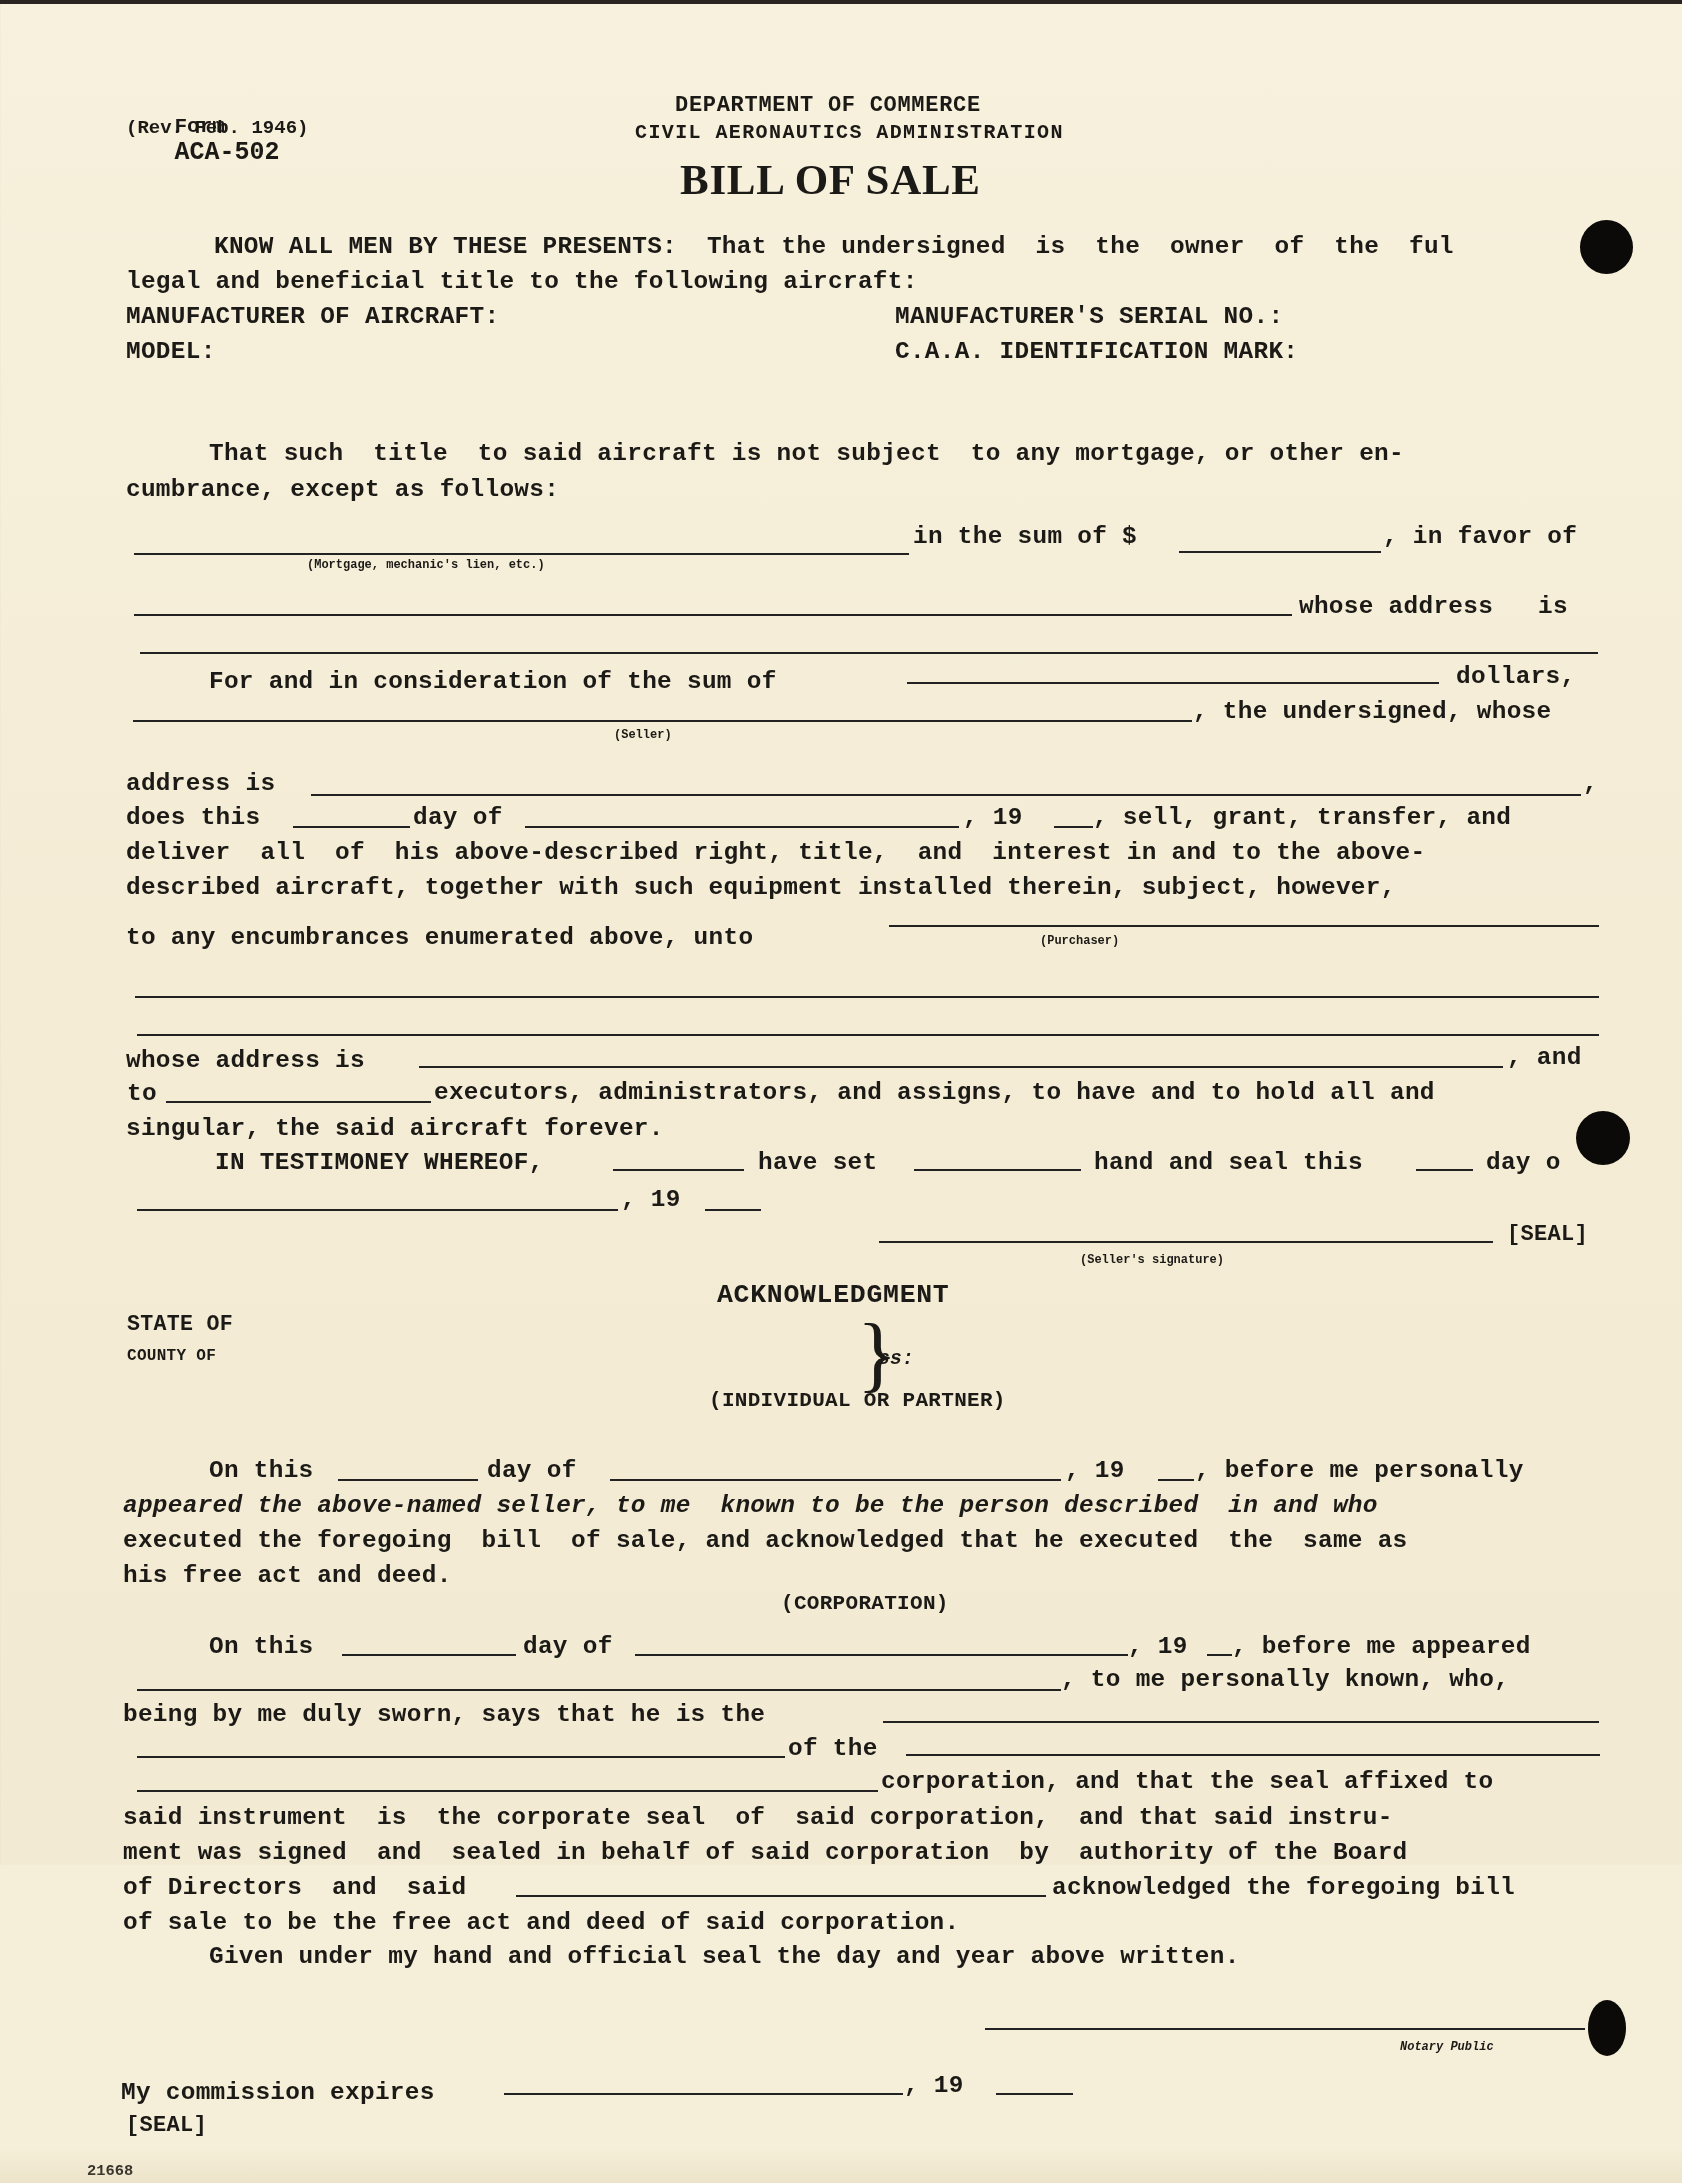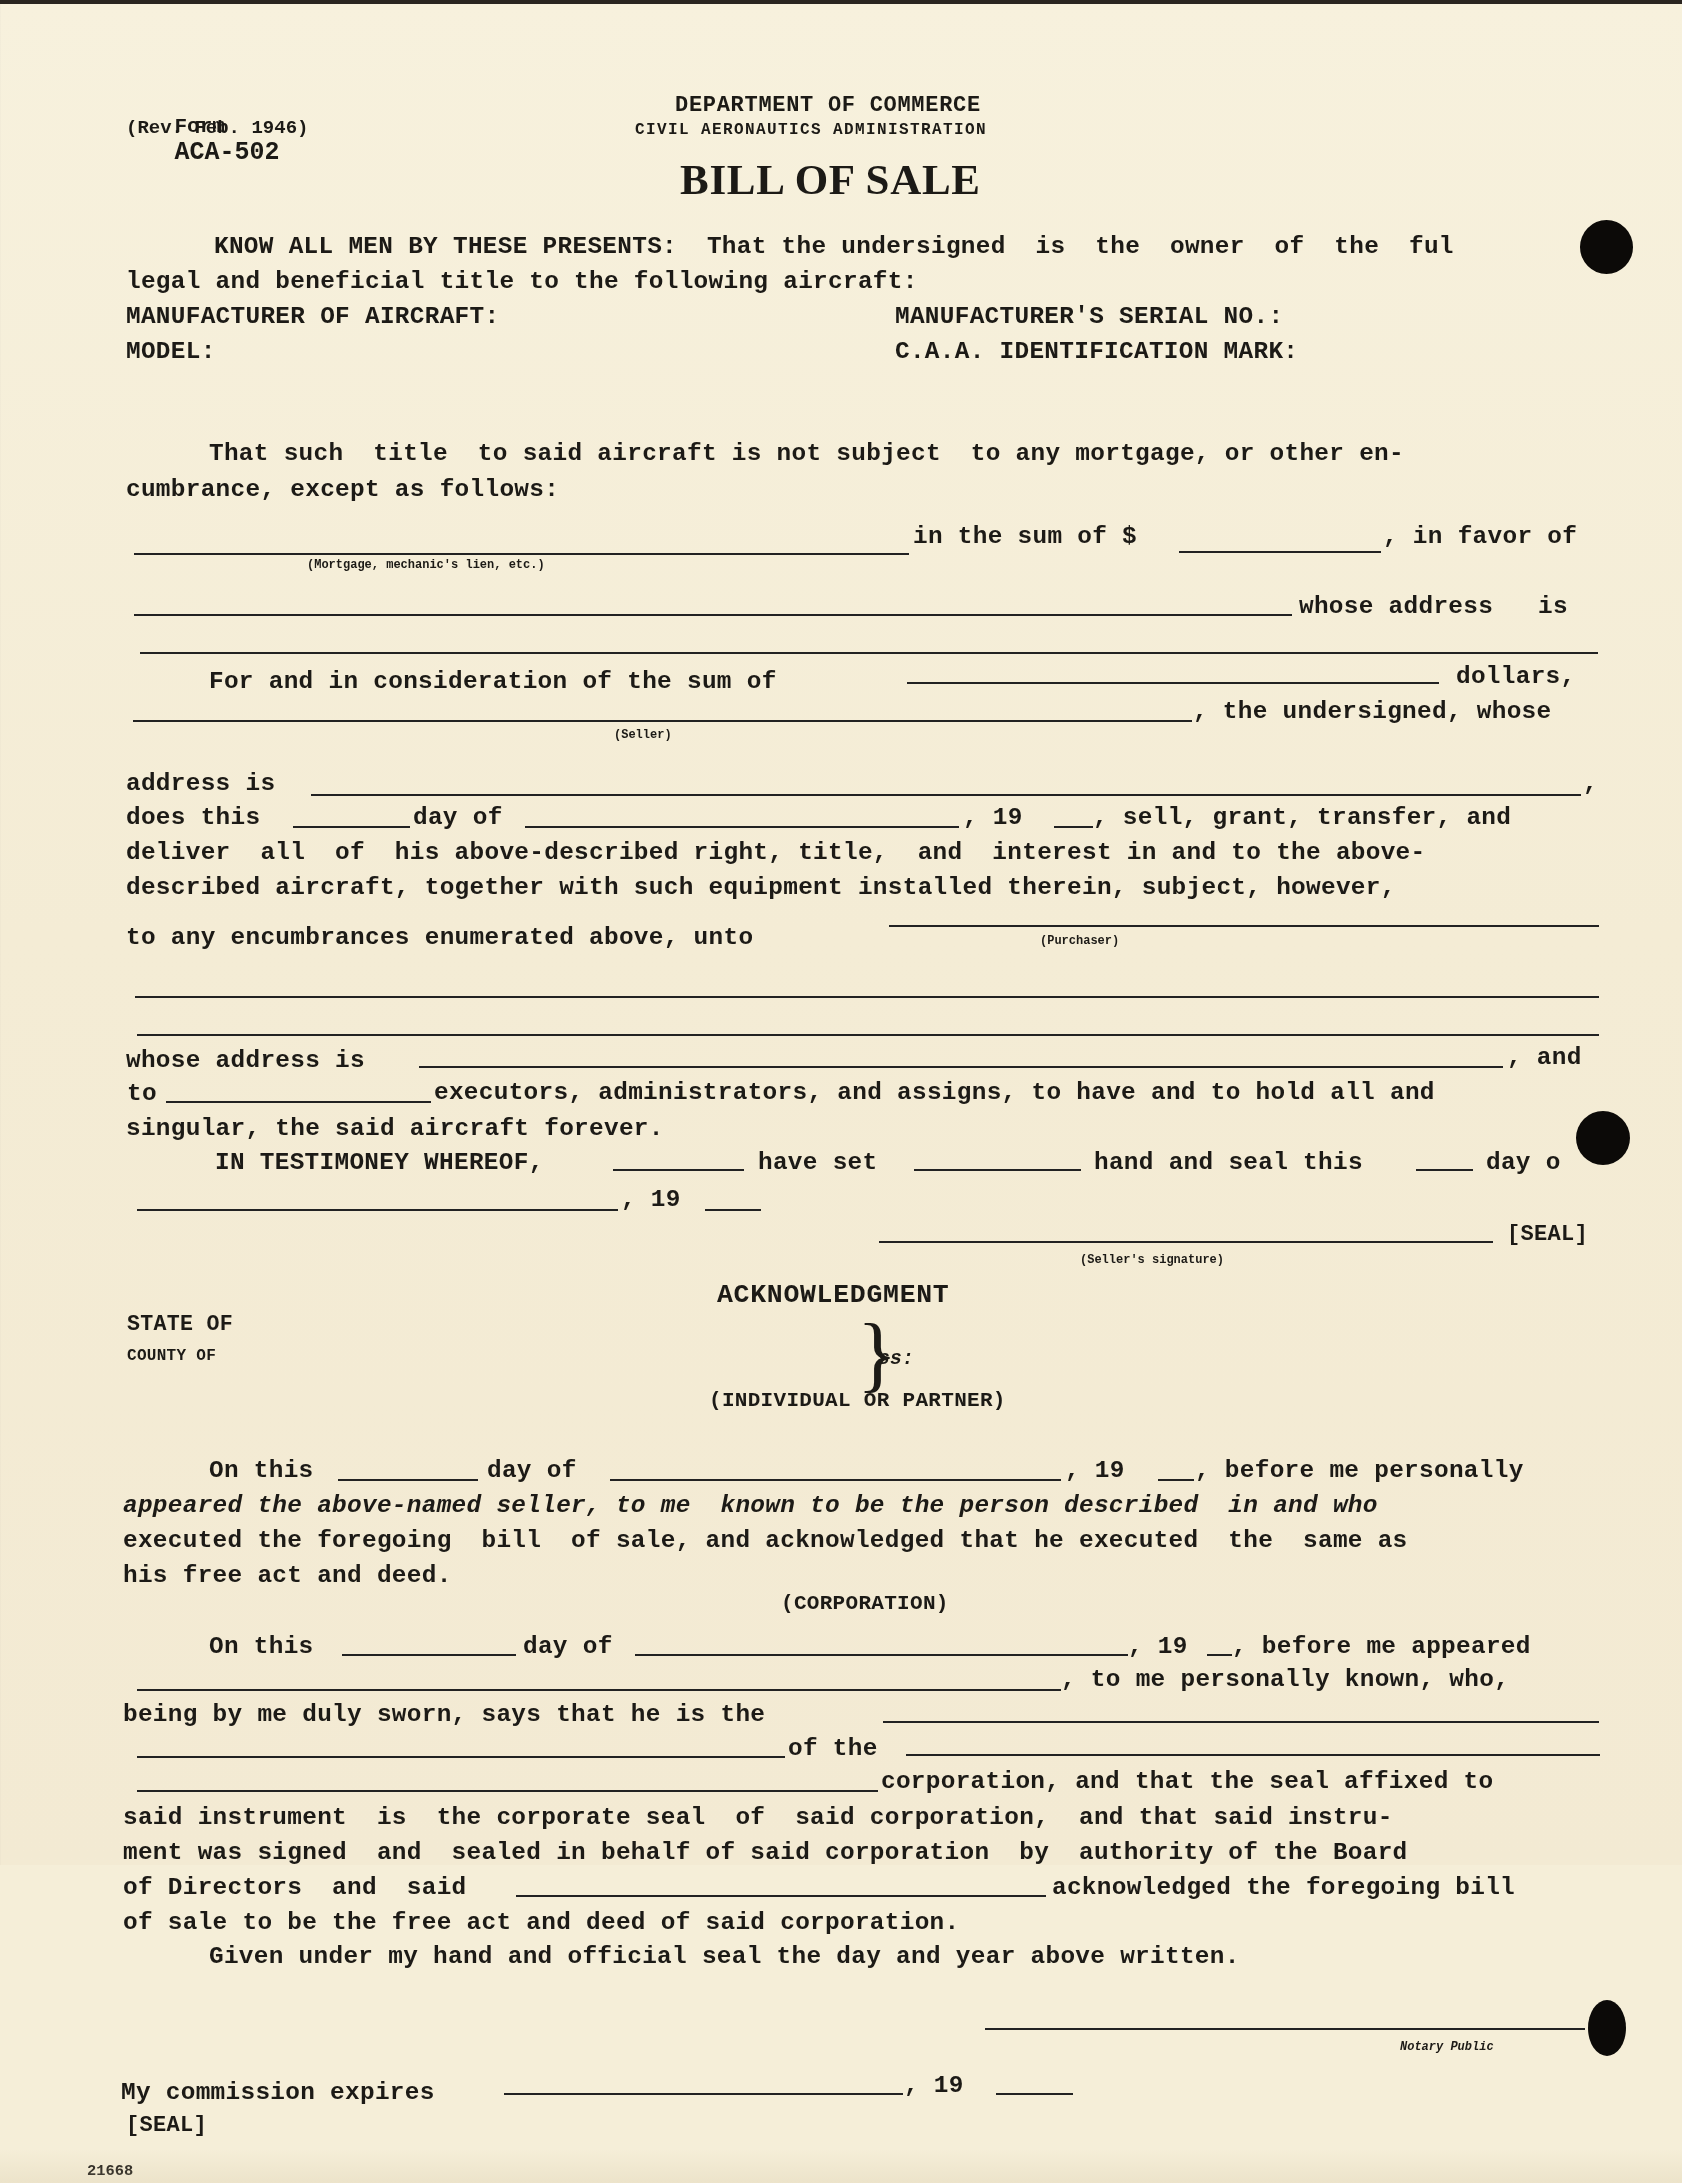--- a/index.html
+++ b/index.html
@@ -14,21 +14,21 @@
     background:
       linear-gradient(90deg, rgba(0,0,0,0.015) 0 0.7px, transparent 0.7px 28px),
       linear-gradient(180deg, #f7f1dd 0%, #f4ecd5 50%, #f3ead3 100%);
   }
   .topedge { position:absolute; left:0; top:0; width:1683px; height:4.2px; background:#2a2520; }
   .abs { position: absolute; white-space: pre; }
   .tw { font-size: 24.4px; font-weight: bold; letter-spacing: 0.3px; transform-origin: left top; }
   .hdr-form { font-size: 21px; font-weight: bold; }
   .hdr-form .big { font-size: 25px; }
   .dept { font-size: 22px; font-weight: bold; letter-spacing: 0.7px; }
-  .caa { font-size: 16px; font-weight: bold; letter-spacing: 1.4px; }
+  .caa { font-size: 20px; font-weight: bold; letter-spacing: 1.4px; }
   .title { font-family: "Liberation Serif", serif; font-size: 43px; font-weight: bold; letter-spacing: 0.7px; }
   .small { font-size: 12px; font-weight: bold; }
   .line { position: absolute; height: 0; border-top: 2.8px solid #222; }
   .hole { position: absolute; border-radius: 50%; background: #0c0a08; }
   .brace { font-family: "Liberation Serif", serif; font-size: 84px; font-weight: normal; line-height: 1; }
   .ack-title { font-size: 26.5px; font-weight: bold; letter-spacing: 0.7px; }
   .bottom-stain { position:absolute; left:0; top:2149px; width:1683px; height:34px; background: linear-gradient(180deg, transparent, rgba(210,195,160,0.25)); }
 </style>
 </head>
 <body>

